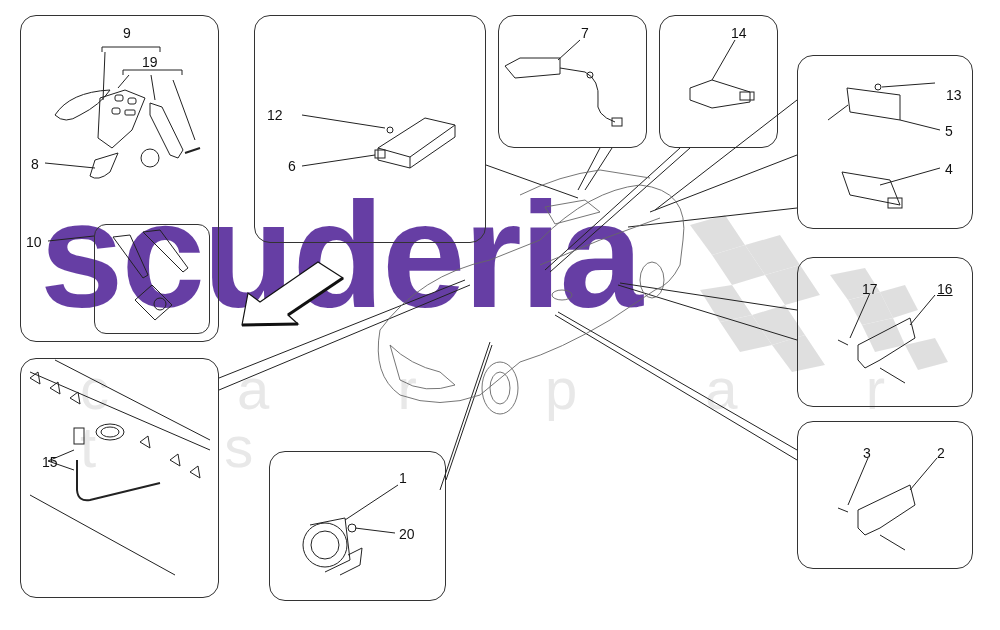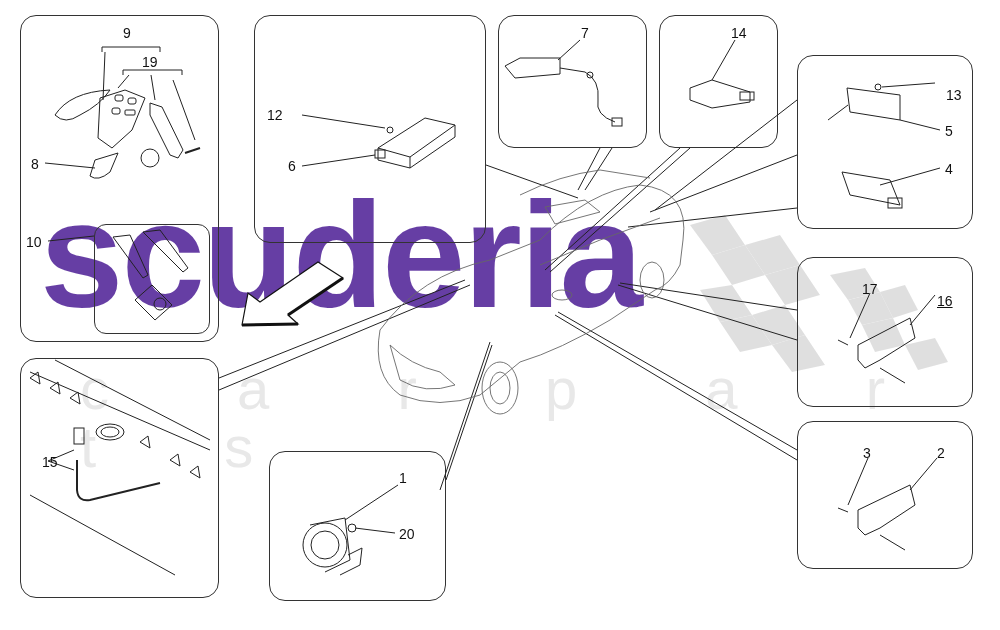--- a/index.html
+++ b/index.html
@@ -201,20 +201,20 @@
   <span class="callout" style="left:31px;top:157px;">8</span>
   <span class="callout" style="left:26px;top:235px;">10</span>
   <span class="callout" style="left:267px;top:108px;">12</span>
   <span class="callout" style="left:288px;top:159px;">6</span>
   <span class="callout" style="left:581px;top:26px;">7</span>
   <span class="callout" style="left:731px;top:26px;">14</span>
   <span class="callout" style="left:946px;top:88px;">13</span>
   <span class="callout" style="left:945px;top:124px;">5</span>
   <span class="callout" style="left:945px;top:162px;">4</span>
   <span class="callout" style="left:862px;top:282px;">17</span>
-  <span class="callout" style="left:937px;top:294px;text-decoration:underline;">16</span>
+  <span class="callout" style="left:937px;top:282px;text-decoration:underline;">16</span>
   <span class="callout" style="left:863px;top:446px;">3</span>
   <span class="callout" style="left:937px;top:446px;">2</span>
   <span class="callout" style="left:399px;top:471px;">1</span>
   <span class="callout" style="left:399px;top:527px;">20</span>
   <span class="callout" style="left:26px;top:455px;margin-left:16px;">15</span>
 
 </div>
 
 </body></html>

